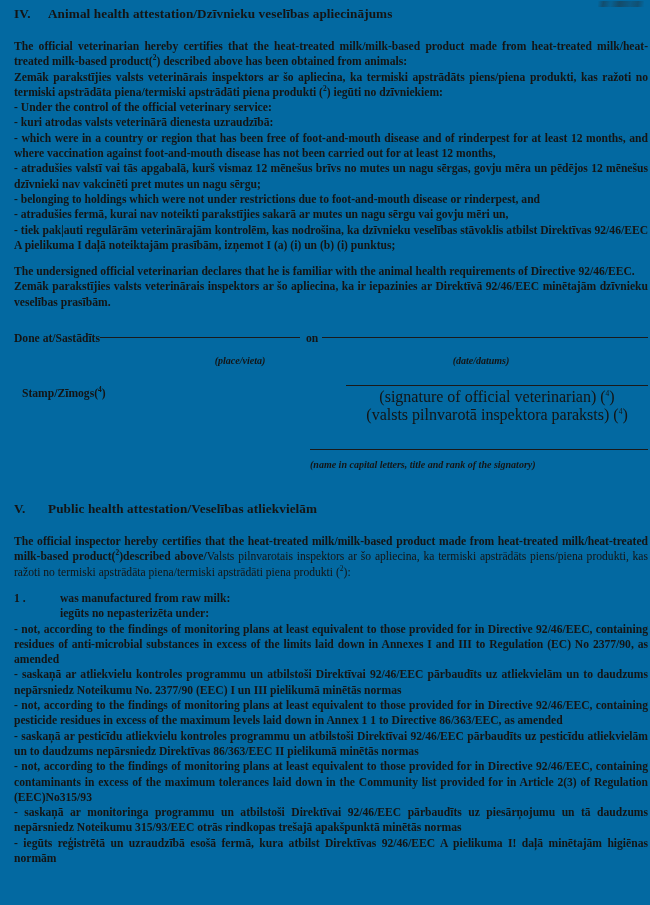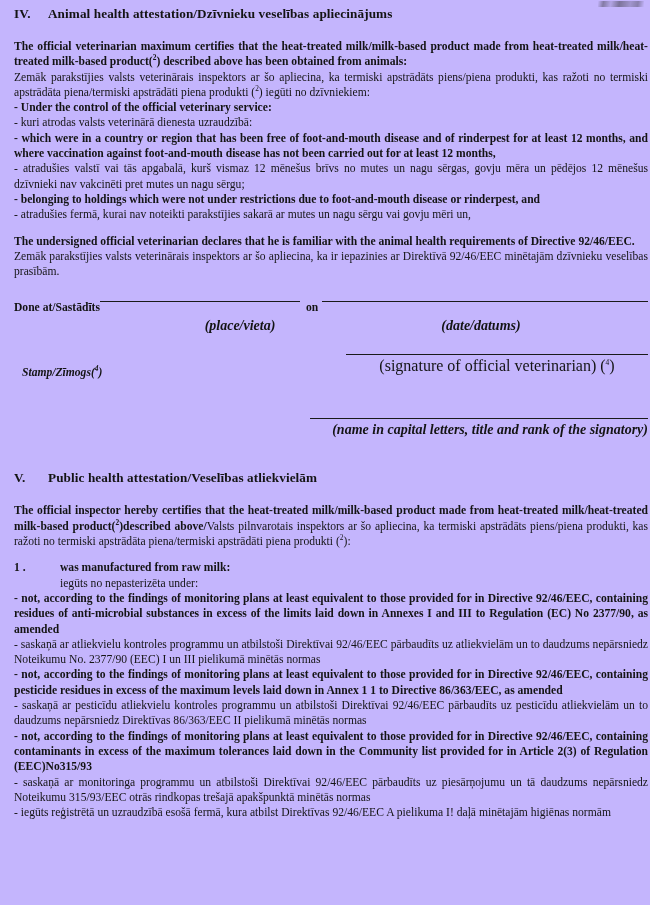--- a/index.html
+++ b/index.html
@@ -9,21 +9,21 @@
   }
   body {
     font-family: "Liberation Serif", "DejaVu Serif", serif;
     color: #141414;
   }
   #page {
     position: relative;
     width: 650px;
     height: 905px;
     overflow: hidden;
-    background: #c4b5fd;
+    background: #0369a1;
   }
   .corner-smudge {
     position: absolute;
     top: 1px;
     right: 6px;
     width: 46px;
     height: 6px;
     background: linear-gradient(100deg,
         rgba(40,40,40,0.00) 0%,
         rgba(40,40,40,0.55) 12%,
@@ -61,38 +61,38 @@
     font-size: 11.6px;
     line-height: 1.32;
     margin: 0;
   }
   .en {
     font-weight: bold;
     text-align: justify;
     text-justify: inter-word;
   }
   .lv {
-    font-weight: normal;
+    font-weight: bold;
     text-align: justify;
     text-justify: inter-word;
   }
   .nojust { text-align: left; }
   sup {
     font-size: 7.4px;
     vertical-align: super;
     line-height: 0;
   }
   .gap-md { height: 11px; }
   .gap-lg { height: 17px; }
 
   
   .sig-block { position: relative; }
   .row-done {
     display: flex;
-    align-items: flex-start;
+    align-items: center;
     font-size: 11.6px;
     font-weight: bold;
   }
   .lbl-done { white-space: nowrap; }
   .rule {
     border-bottom: 1.15px solid #1a1a1a;
     height: 0;
   }
   .rule-place {
     flex: 0 0 200px;
@@ -102,22 +102,23 @@
     padding: 0 4px 0 6px;
     white-space: nowrap;
   }
   .rule-date {
     flex: 1 1 auto;
     margin: 0 0 3px 0;
   }
   .caption {
     font-style: italic;
     font-weight: bold;
-    font-size: 14px;
+    font-size: 10px;
     line-height: 1.3;
+    margin-top: 6px;
   }
   .cap-place {
     position: absolute;
     left: 126px;
     top: 16px;
     width: 200px;
     text-align: center;
   }
   .cap-date {
     position: absolute;
@@ -127,25 +128,24 @@
     text-align: center;
     font-family: Liberation Serif, serif;
   }
   .stamp-row {
     position: relative;
     height: 62px;
   }
   .lbl-stamp {
     position: absolute;
     left: 8px;
-    top: 22px;
+    top: 12px;
     font-size: 11.6px;
     font-weight: bold;
     white-space: nowrap;
-    font-style: italic;
   }
   .rule-sig {
     position: absolute;
     left: 332px;
     top: 10px;
     width: 302px;
     border-bottom: 1.15px solid #1a1a1a;
   }
   .cap-sig {
     position: absolute;
@@ -159,21 +159,21 @@
     left: 296px;
     top: 0;
     width: 338px;
     border-bottom: 1.15px solid #1a1a1a;
   }
   .cap-name {
     position: absolute;
     left: 296px;
     top: 3px;
     width: 338px;
-    text-align: right;
+    text-align: left;
   }
   .name-row {
     position: relative;
     height: 38px;
   }
   
   .num-item {
     display: flex;
     font-size: 11.6px;
     line-height: 1.32;
@@ -195,32 +195,33 @@
   <div class="doc">
 
     <div style="height:6px"></div>
     <div class="section-head">
       <span class="numeral">IV.</span>
       <span class="headtext">Animal health attestation/Dzīvnieku veselības  apliecinājums</span>
     </div>
 
     <div class="gap-lg"></div>
 
-    <p class="p en"><span>The official veterinarian maximum certifies that the heat-treated milk/milk-based product made from heat-treated milk/heat-treated milk-based product(</span><sup>2</sup><span>) described above has been obtained from animals:</span></p>
+    <p class="p en"><span>The official veterinarian hereby certifies that the heat-treated milk/milk-based product made from heat-treated milk/heat-treated milk-based product(</span><sup>2</sup><span>) described above has been obtained from animals:</span></p>
     <p class="p lv"><span>Zemāk parakstījies valsts veterinārais inspektors ar šo apliecina, ka termiski apstrādāts piens/piena produkti, kas ražoti no termiski apstrādāta piena/termiski apstrādāti piena produkti (</span><sup>2</sup><span>) iegūti no dzīvniekiem:</span></p>
 
     <p class="p en nojust">- Under the control of the official veterinary service:</p>
     <p class="p lv nojust">- kuri atrodas valsts veterinārā dienesta uzraudzībā:</p>
 
     <p class="p en">- which were in a country or region that has been free of foot-and-mouth disease and of rinderpest for at least 12 months, and where vaccination against foot-and-mouth disease has not been carried out for at least 12 months,</p>
     <p class="p lv">- atradušies valstī vai tās apgabalā, kurš vismaz 12 mēnešus brīvs no mutes un nagu sērgas, govju mēra un pēdējos 12 mēnešus dzīvnieki nav vakcinēti pret mutes un nagu sērgu;</p>
 
     <p class="p en nojust">- belonging to holdings which were not under restrictions due to foot-and-mouth disease or rinderpest, and</p>
     <p class="p lv nojust">- atradušies fermā, kurai nav noteikti parakstījies sakarā ar mutes un nagu sērgu vai govju mēri un,</p>
 
+    <p class="p lv">- tiek pak|auti regulārām veterinārajām kontrolēm, kas nodrošina, ka dzīvnieku veselības stāvoklis atbilst Direktīvas 92/46/EEC A pielikuma I daļā noteiktajām prasībām, izņemot I (a) (i) un (b) (i) punktus;</p>
 
     <div class="gap-md"></div>
 
     <p class="p en">The undersigned official veterinarian declares that he is familiar with the animal health requirements of Directive 92/46/EEC.</p>
     <p class="p lv">Zemāk parakstījies valsts veterinārais inspektors ar šo apliecina, ka ir iepazinies ar Direktīvā 92/46/EEC minētajām dzīvnieku veselības prasībām.</p>
 
     <div style="height:22px"></div>
 
     <div class="sig-block">
       <div class="row-done">
@@ -232,20 +233,21 @@
       <div class="caption cap-place">(place/vieta)</div>
       <div class="caption cap-date">(date/datums)</div>
 
       <div style="height:30px"></div>
 
       <div class="stamp-row">
         <div class="lbl-stamp"><span>Stamp/Zīmogs(</span><sup>4</sup><span>)</span></div>
         <div class="rule-sig"></div>
         <div class="cap-sig">
           <div><span>(signature of official veterinarian) (</span><sup>4</sup><span>)</span></div>
+          <div><span>(valsts pilnvarotā inspektora paraksts) (</span><sup>4</sup><span>)</span></div>
         </div>
       </div>
 
       <div style="height:12px"></div>
 
       <div class="name-row">
         <div class="rule-name"></div>
         <div class="caption cap-name">
           <div>(name in capital letters, title and rank of the signatory)</div>
         </div>

